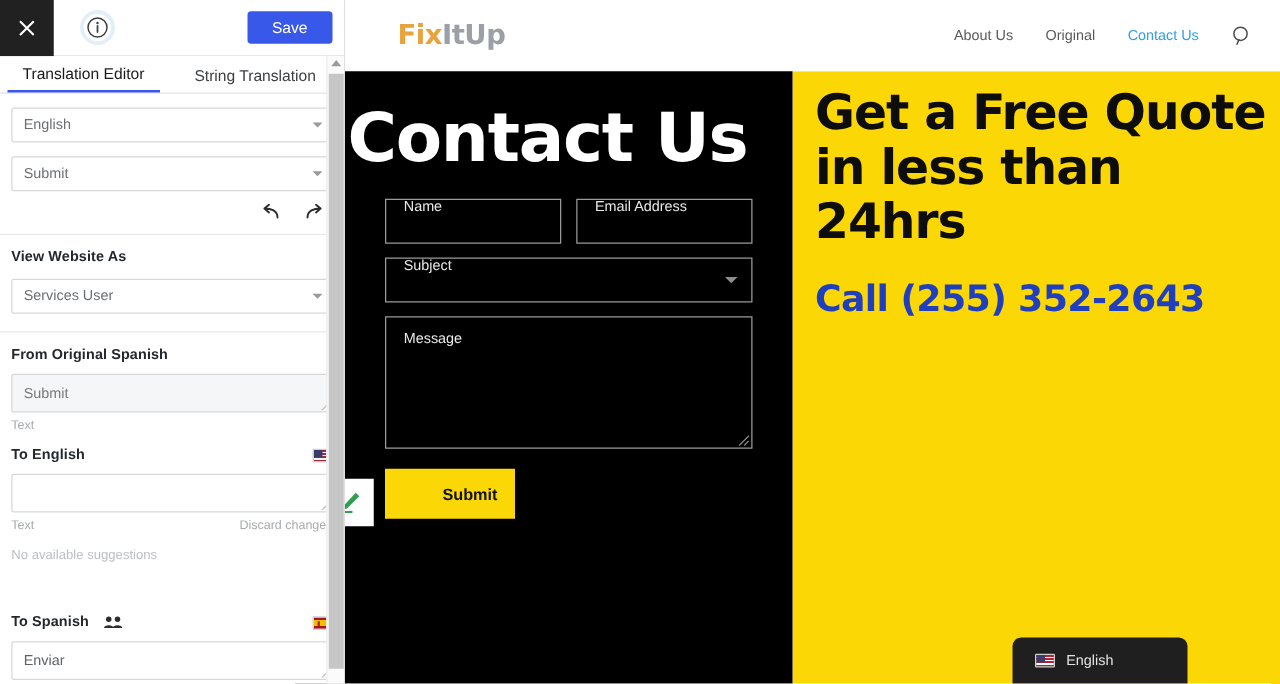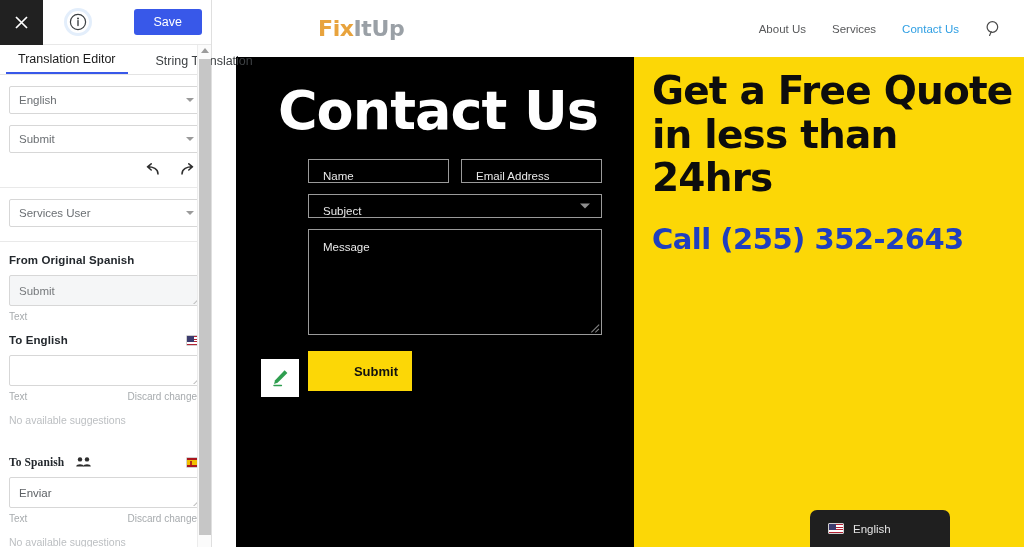--- a/index.html
+++ b/index.html
@@ -7,21 +7,21 @@
     width: 1024px; height: 547px;
     overflow: hidden;
     font-family: "Liberation Sans", sans-serif;
     background: #ffffff;
   }
   #app { position: relative; width: 1024px; height: 547px; overflow: hidden; }
 
   
   #wpml-sidebar {
     position: absolute; left: 0; top: 0;
-    width: 212px; height: 547px;
+    width: 276px; height: 547px;
     background: #ffffff;
     border-right: 1px solid #dfdfdf;
     z-index: 30;
   }
   .wpml-topbar {
     position: relative; height: 45px;
     background: #ffffff;
     border-bottom: 1px solid #e8e8e8;
     display: flex; align-items: center;
   }
@@ -205,21 +205,21 @@
     letter-spacing: -1px;
     text-align: right;
     padding: 28px 20px 0 0;
   }
 
   .form-wrap { padding: 22px 16px 0 72px; }
   .row2 { display: flex; gap: 12px; }
   .fld {
     background: #000; border: 1px solid #9a9a9a;
     color: #e9e9e9; font-size: 11.5px;
-    height: 24px; display: flex; align-items: flex-end;
+    height: 36px; display: flex; align-items: flex-start;
     padding: 0 14px; cursor: text;
   }
   .fld.half { flex: 1; }
   .fld.full { margin-top: 11px; width: 100%; position: relative; }
   .fld.sel { cursor: pointer; }
   .fld.sel .caret2 {
     position: absolute; right: 11px; top: 50%; transform: translateY(-50%);
     width: 0; height: 0;
     border-left: 5px solid transparent; border-right: 5px solid transparent;
     border-top: 5px solid #8e8e8e;
@@ -335,20 +335,21 @@
 
       <div class="undo-row">
         <svg width="19" height="15" viewBox="0 0 19 15">
           <path d="M15 11 C15 5.5 10 3.8 4.5 3.8 M4.5 3.8 L8.2 0.8 M4.5 3.8 L8.2 7" stroke="#2d2d2d" stroke-width="1.5" fill="none" stroke-linecap="round" stroke-linejoin="round"></path>
         </svg>
         <svg width="19" height="15" viewBox="0 0 19 15">
           <path d="M4 11 C4 5.5 9 3.8 14.5 3.8 M14.5 3.8 L10.8 0.8 M14.5 3.8 L10.8 7" stroke="#2d2d2d" stroke-width="1.5" fill="none" stroke-linecap="round" stroke-linejoin="round"></path>
         </svg>
       </div>
 
+      <div class="sec-label">View Website As</div>
       <div class="sb-pad">
         <div class="sel-box">
           <span>Services User</span>
           <span class="caret"></span>
         </div>
       </div>
       <div class="divider"></div>
 
       <div class="sec-label">From Original Spanish</div>
       <div class="sb-pad">
@@ -372,21 +373,21 @@
           <span></span>
           <span class="resize-grip"></span>
         </div>
       </div>
       <div class="meta-row">
         <span>Text</span>
         <span class="discard">Discard changes</span>
       </div>
       <div class="no-sugg">No available suggestions</div>
 
-      <div class="head-row" style="margin-top:30px;font-family:Liberation Serif, serif;">
+      <div class="head-row" style="margin-top:42px;">
         <div class="head-left">
           <span class="sec-label" style="padding:0;">To Spanish</span>
           <svg width="17" height="12" viewBox="0 0 17 12">
             <circle cx="5" cy="3.4" r="2.2" fill="#2d2d2d"></circle>
             <circle cx="12" cy="3.4" r="2.2" fill="#2d2d2d"></circle>
             <path d="M1.2 10.4 C1.2 7.5 8.8 7.5 8.8 10.4 Z" fill="#2d2d2d"></path>
             <path d="M8.2 10.4 C8.2 7.5 15.8 7.5 15.8 10.4 Z" fill="#2d2d2d"></path>
           </svg>
         </div>
         <span class="flag flag-es"></span>
@@ -411,21 +412,21 @@
   </div>
 
   <div id="site">
 
     <div id="site-header">
       <div class="logo">
         <span class="o">Fix</span><span class="g">ItUp</span>
       </div>
       <div class="nav">
         <a>About Us</a>
-        <a>Services</a>
+        <a>Original</a>
         <a class="active">Contact Us</a>
         <span class="search-ico">
           <svg width="17" height="17" viewBox="0 0 17 17">
             <circle cx="7.4" cy="7" r="5.3" fill="none" stroke="#4a4a4a" stroke-width="1.2"></circle>
             <path d="M6.2 11.7 L4.6 15.4" stroke="#4a4a4a" stroke-width="1.2" stroke-linecap="round"></path>
           </svg>
         </span>
       </div>
     </div>
 

